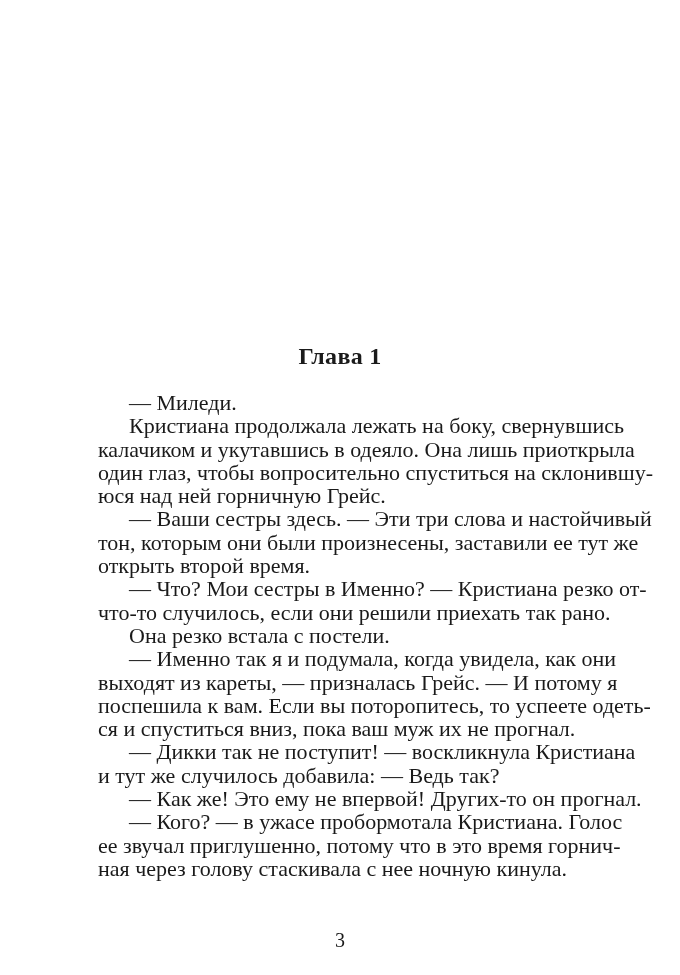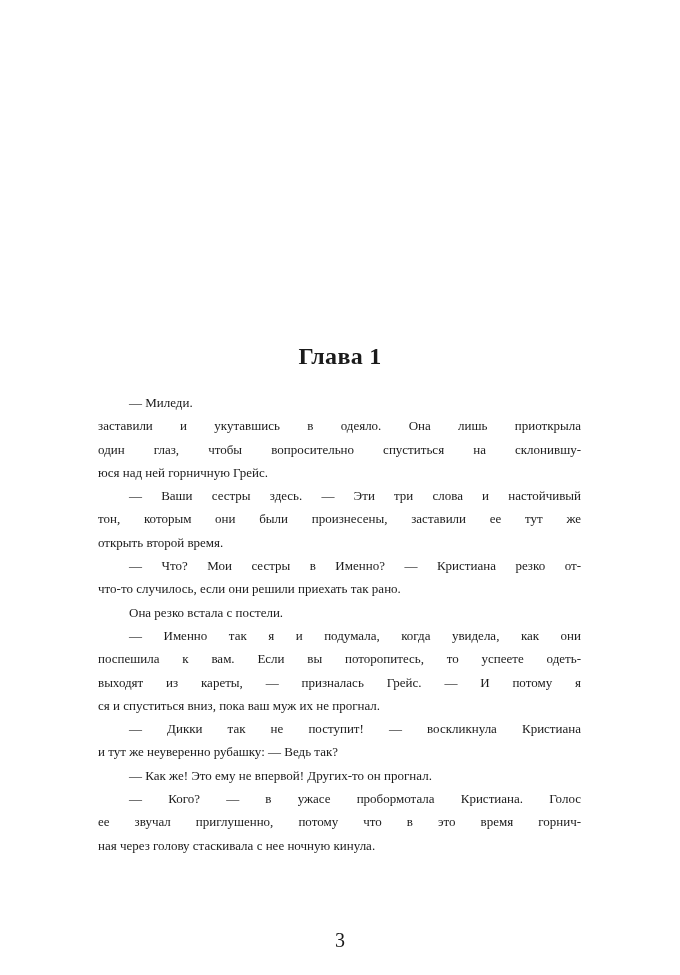--- a/index.html
+++ b/index.html
@@ -29,21 +29,21 @@
       font-weight: bold;
       font-size: 24px;
       line-height: 30px;
       letter-spacing: 0.3px;
     }
     .text-block {
       position: absolute;
       left: 98px;
       top: 343px;
       width: 483px;
-      font-size: 13px;
+      font-size: 22px;
       line-height: 23.3px;
     }
     .line {
       display: block;
       white-space: nowrap;
       text-align: justify;
       text-align-last: justify;
       height: 23.3px;
     }
     .line.indent {
@@ -63,35 +63,36 @@
     }
   </style>
 </head>
 <body>
 
 <div class="page">
   <div class="chapter-title">Глава 1</div>
 
   <div class="text-block">
     <span class="line indent last">— Миледи.</span>
-    <span class="line">заставили и укутавшись в одеяло. Она лишь приоткрыла</span>
+    <span class="line indent">Кристиана продолжала лежать на боку, свернувшись</span>
+    <span class="line">калачиком и укутавшись в одеяло. Она лишь приоткрыла</span>
     <span class="line">один глаз, чтобы вопросительно спуститься на склонившу-</span>
     <span class="line last">юся над ней горничную Грейс.</span>
     <span class="line indent">— Ваши сестры здесь. — Эти три слова и настойчивый</span>
     <span class="line">тон, которым они были произнесены, заставили ее тут же</span>
     <span class="line last">открыть второй время.</span>
     <span class="line indent">— Что? Мои сестры в Именно? — Кристиана резко от-</span>
     <span class="line last">что-то случилось, если они решили приехать так рано.</span>
     <span class="line indent last">Она резко встала с постели.</span>
     <span class="line indent">— Именно так я и подумала, когда увидела, как они</span>
+    <span class="line">выходят из кареты, — призналась Грейс. — И потому я</span>
     <span class="line">поспешила к вам. Если вы поторопитесь, то успеете одеть-</span>
-    <span class="line">выходят из кареты, — призналась Грейс. — И потому я</span>
     <span class="line last">ся и спуститься вниз, пока ваш муж их не прогнал.</span>
     <span class="line indent">— Дикки так не поступит! — воскликнула Кристиана</span>
-    <span class="line last">и тут же неуверенно рубашку: — Ведь так?</span>
+    <span class="line last">и тут же случилось добавила: — Ведь так?</span>
     <span class="line indent last">— Как же! Это ему не впервой! Других-то он прогнал.</span>
     <span class="line indent">— Кого? — в ужасе пробормотала Кристиана. Голос</span>
     <span class="line">ее звучал приглушенно, потому что в это время горнич-</span>
     <span class="line last">ная через голову стаскивала с нее ночную кинула.</span>
   </div>
 
   <div class="page-number">3</div>
 </div>
 
 </body></html>

